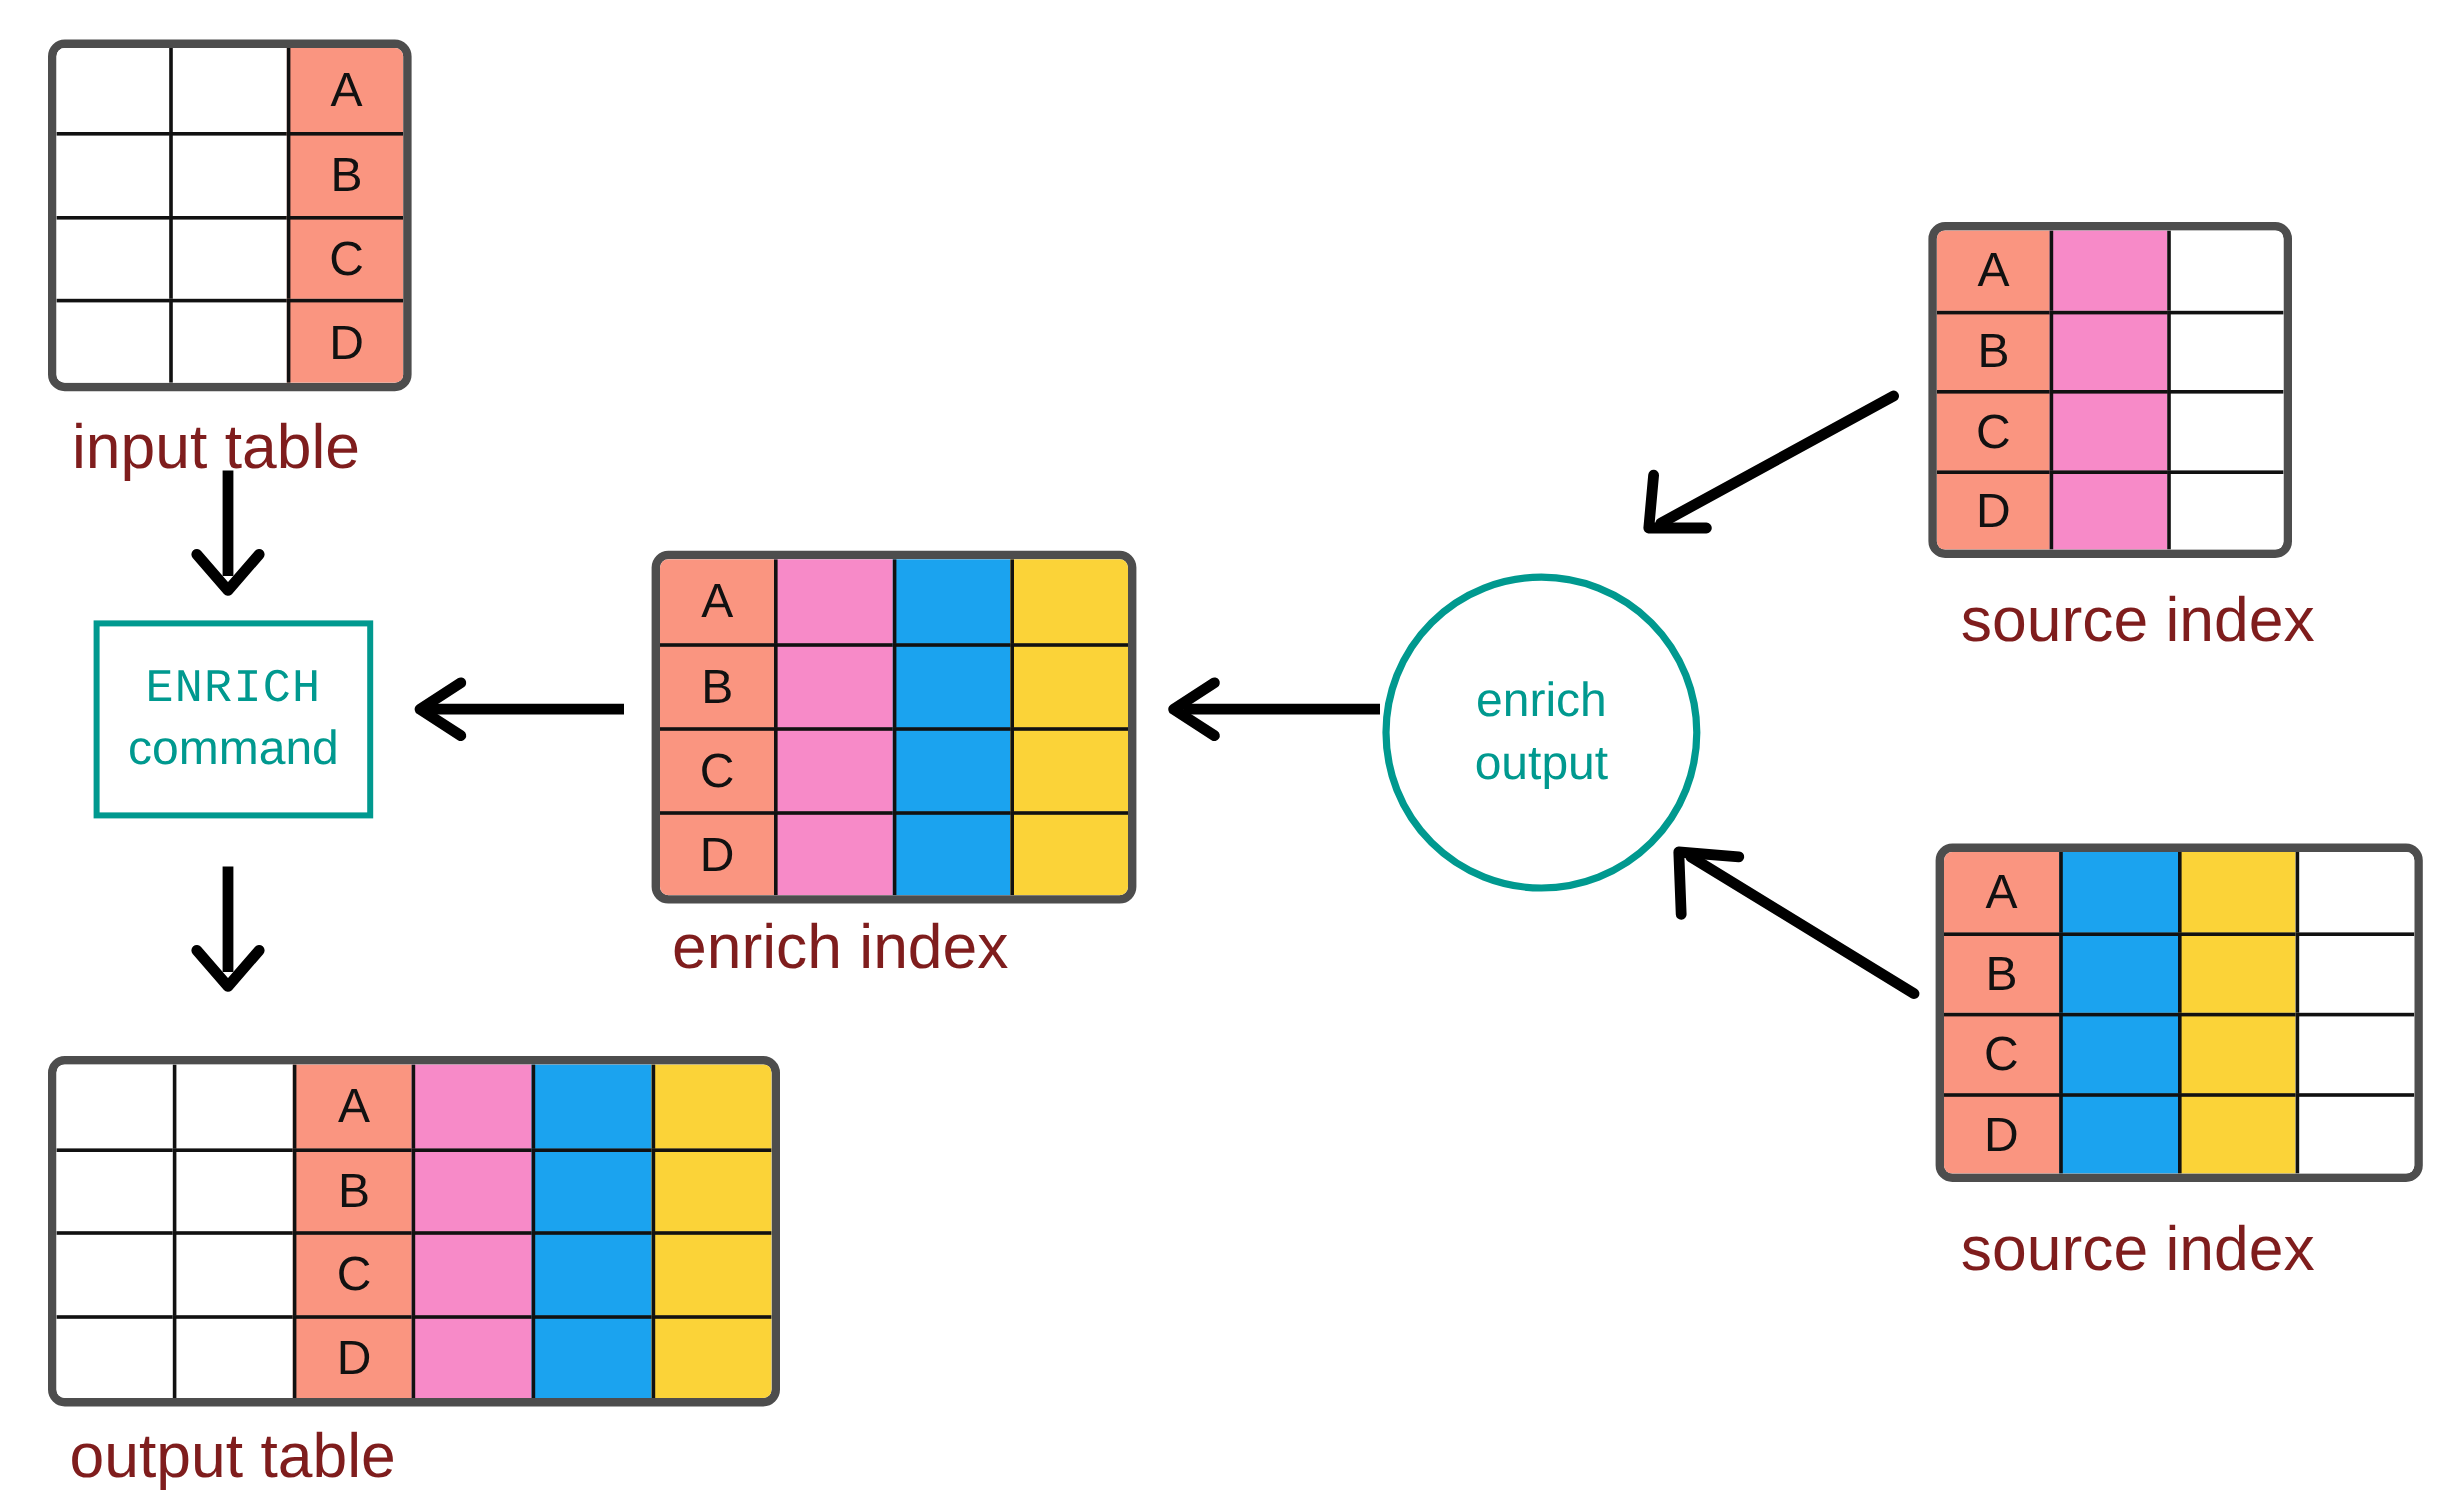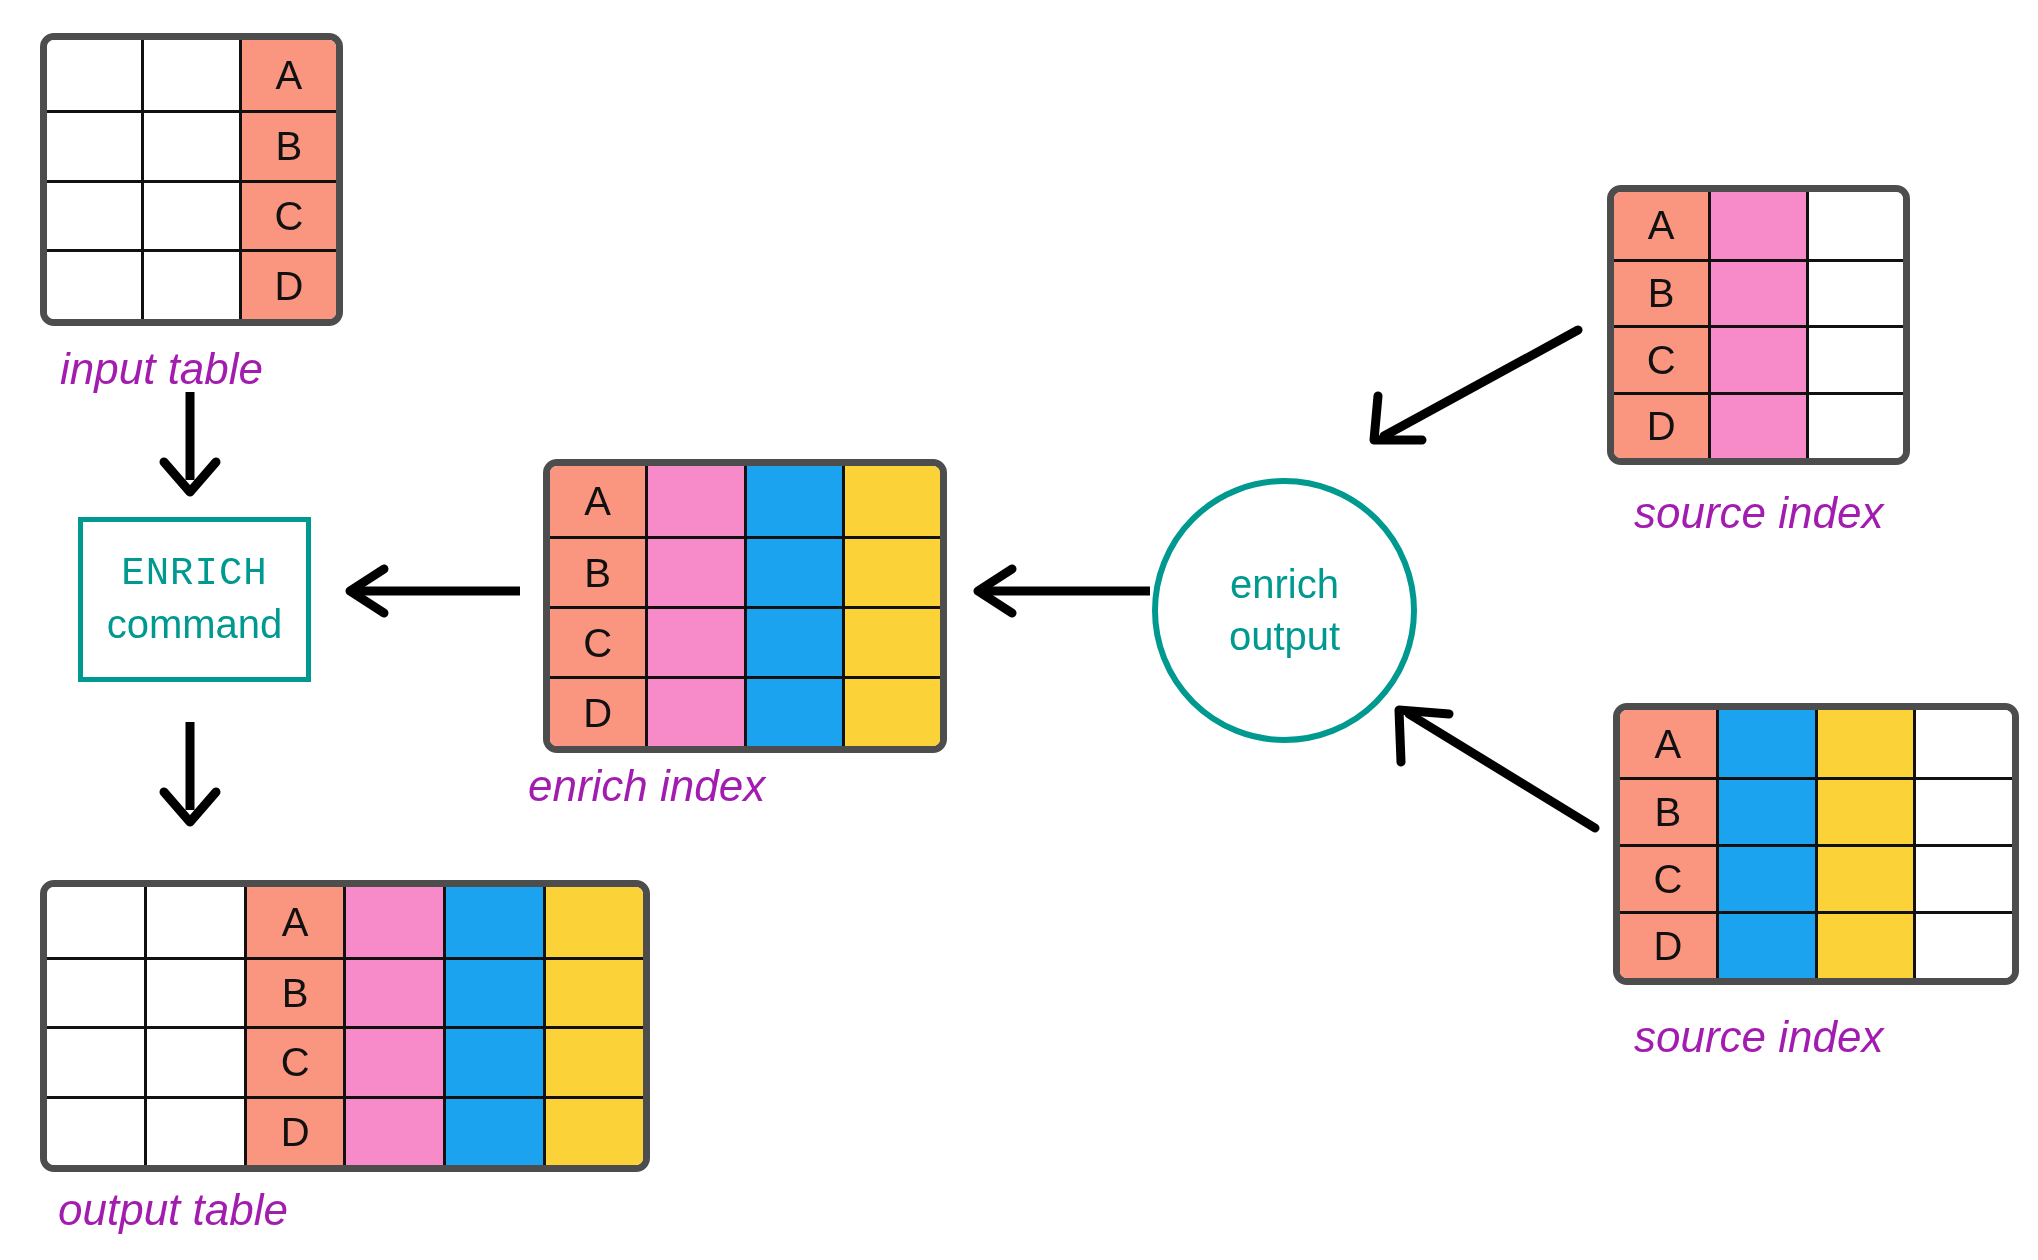--- a/index.html
+++ b/index.html
@@ -53,25 +53,24 @@
 
   .c-white  { background: #ffffff; }
   .c-salmon { background: #fa9580; }
   .c-pink   { background: #f78ac8; }
   .c-blue   { background: #1ba3ef; }
   .c-yellow { background: #fbd338; }
 
   
   .caption {
     position: absolute;
-    font-size: 44px;
-    color: #a21caf;
+    font-size: 52px;
+    color: #7f1d1d;
     white-space: nowrap;
     line-height: 1.1;
-    font-style: italic;
   }
 
   
   #enrich-command {
     position: absolute;
     box-sizing: border-box;
     border: 5px solid #00998f;
     background: #ffffff;
     display: flex;
     flex-direction: column;
@@ -181,21 +180,21 @@
       <div class="cell c-blue" style="flex:1 1 0;"></div>
       <div class="cell c-yellow" style="flex:1 1 0;"></div>
     </div>
     <div class="row">
       <div class="cell c-salmon" style="flex:1 1 0;">D</div>
       <div class="cell c-pink" style="flex:1 1 0;"></div>
       <div class="cell c-blue" style="flex:1 1 0;"></div>
       <div class="cell c-yellow" style="flex:1 1 0;"></div>
     </div>
   </div>
-  <div class="caption" style="left:528px; top:762px;">enrich index</div>
+  <div class="caption" style="left:560px; top:762px;">enrich index</div>
 
   <svg class="arrow" style="left:968px; top:565px;" width="190" height="52" viewBox="0 0 190 52">
     <line x1="182" y1="26" x2="18" y2="26" stroke="#000000" stroke-width="9"></line>
     <path d="M 44 4 L 10 26 L 44 48" fill="none" stroke="#000000" stroke-width="9" stroke-linecap="round" stroke-linejoin="round"></path>
   </svg>
 
   <div id="enrich-policy" style="left:1152px; top:478px; width:265px; height:265px;">
     <div>enrich</div>
     <div>output</div>
   </div>

